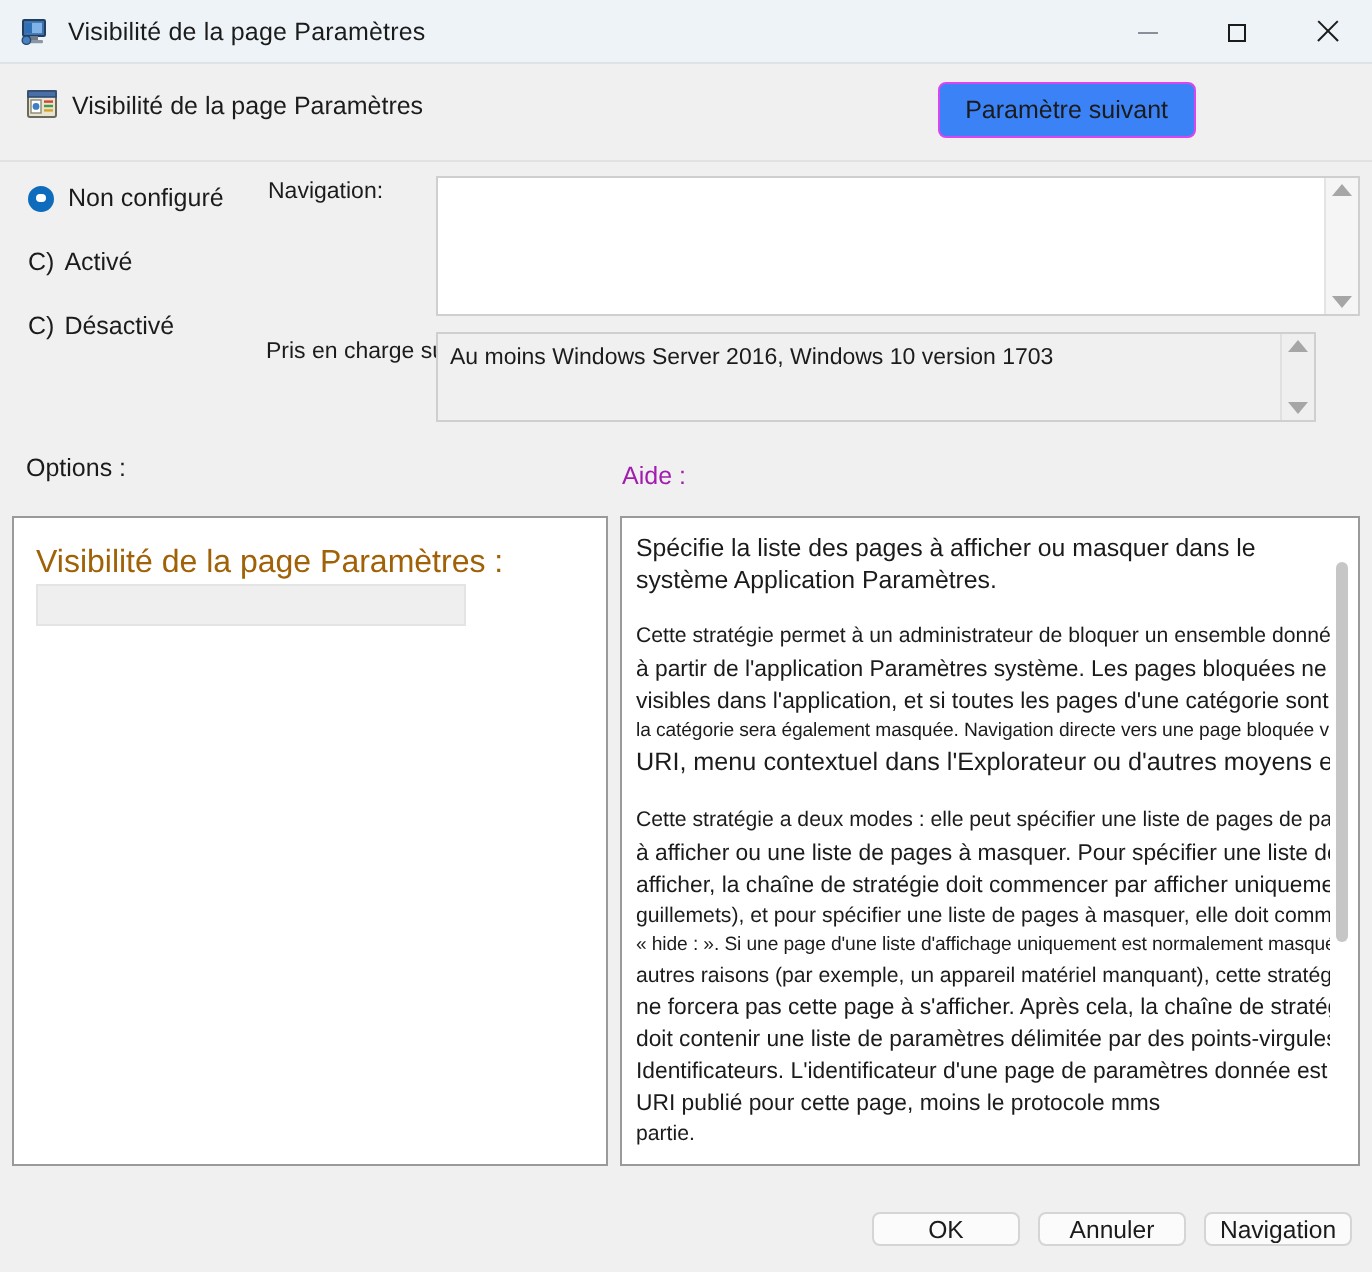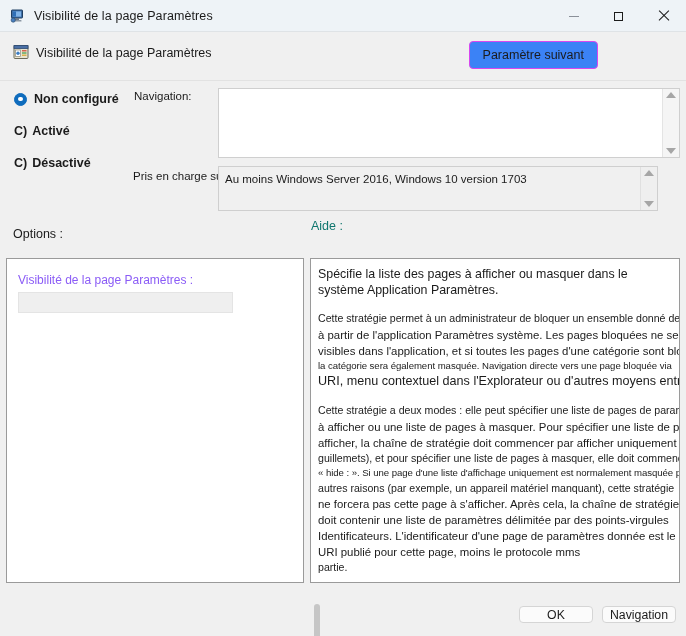--- a/index.html
+++ b/index.html
@@ -129,21 +129,21 @@
   .top-sep {
     position: absolute;
     left: 0; top: 80px;
     width: 686px; height: 1px;
     background: #e2e2e2;
   }
 
   
   .radio-group {
     position: absolute;
-    left: 14px; top: 89px; font-weight: bold;
+    left: 14px; top: 89px;
   }
   .radio-item {
     display: flex;
     align-items: center;
     height: 20px;
     margin-bottom: 12px;
     cursor: default;
     white-space: nowrap;
   }
   .radio-dot {
@@ -247,60 +247,59 @@
 
   
   .lbl-options {
     position: absolute;
     left: 13px; top: 227px;
     font-size: 12.5px;
     color: #1b1b1b;
   }
   .lbl-aide {
     position: absolute;
-    left: 311px; top: 219px;
-    font-size: 12.5px;
-    color: #0f766e;
+    left: 311px; top: 231px;
+    font-size: 12.5px;
+    color: #a21caf;
   }
 
   
   .options-panel {
     position: absolute;
     left: 6px; top: 258px;
     width: 298px; height: 325px;
     background: #ffffff;
     border: 1px solid #9a9a9a;
     box-sizing: border-box;
   }
   .opt-label {
     position: absolute;
     left: 11px; top: 14px;
-    font-size: 12px;
-    color: #8b5cf6;
+    font-size: 16px;
+    color: #a16207;
     white-space: nowrap;
     text-align: right;
   }
   .opt-input {
     position: absolute;
     left: 11px; top: 33px;
     width: 215px; height: 21px;
     background: #efefef;
     border: 1px solid #e4e4e4;
     box-sizing: border-box;
   }
 
   .help-panel {
     position: absolute;
     left: 310px; top: 258px;
     width: 370px; height: 325px;
     background: #ffffff;
     border: 1px solid #9a9a9a;
     box-sizing: border-box;
     display: flex;
-    flex-direction: column;
   }
   .help-content {
     flex: 1;
     padding: 7px 8px 0 7px;
     overflow: hidden;
     position: relative;
   }
   .help-scroll {
     width: 14px;
     flex: none;
@@ -476,16 +475,17 @@
         <span class="s-sm">partie.</span>
       </p>
     </div>
     <div class="help-scroll">
       <div class="help-thumb"></div>
     </div>
   </div>
 
   <div class="footer-buttons">
     <button class="foot-btn">OK</button>
+    <button class="foot-btn">Annuler</button>
     <button class="foot-btn">Navigation</button>
   </div>
 
 </div>
 
 </body></html>

